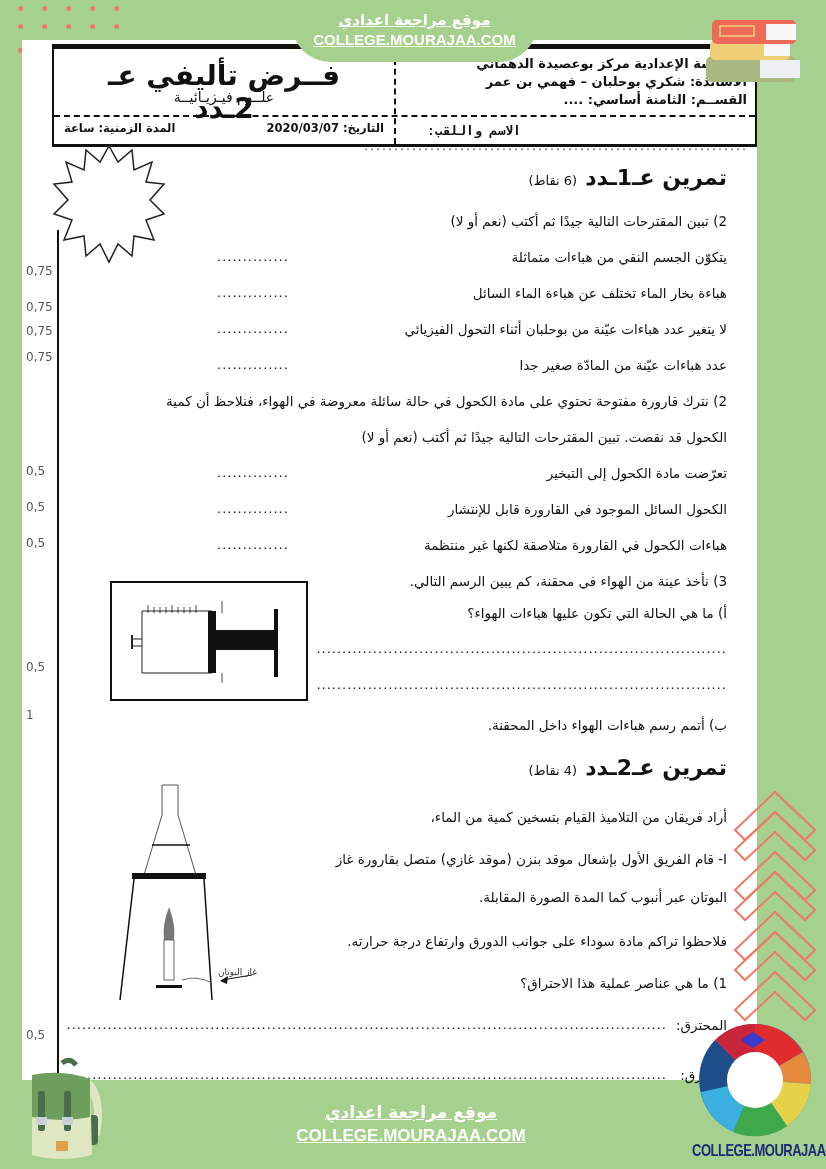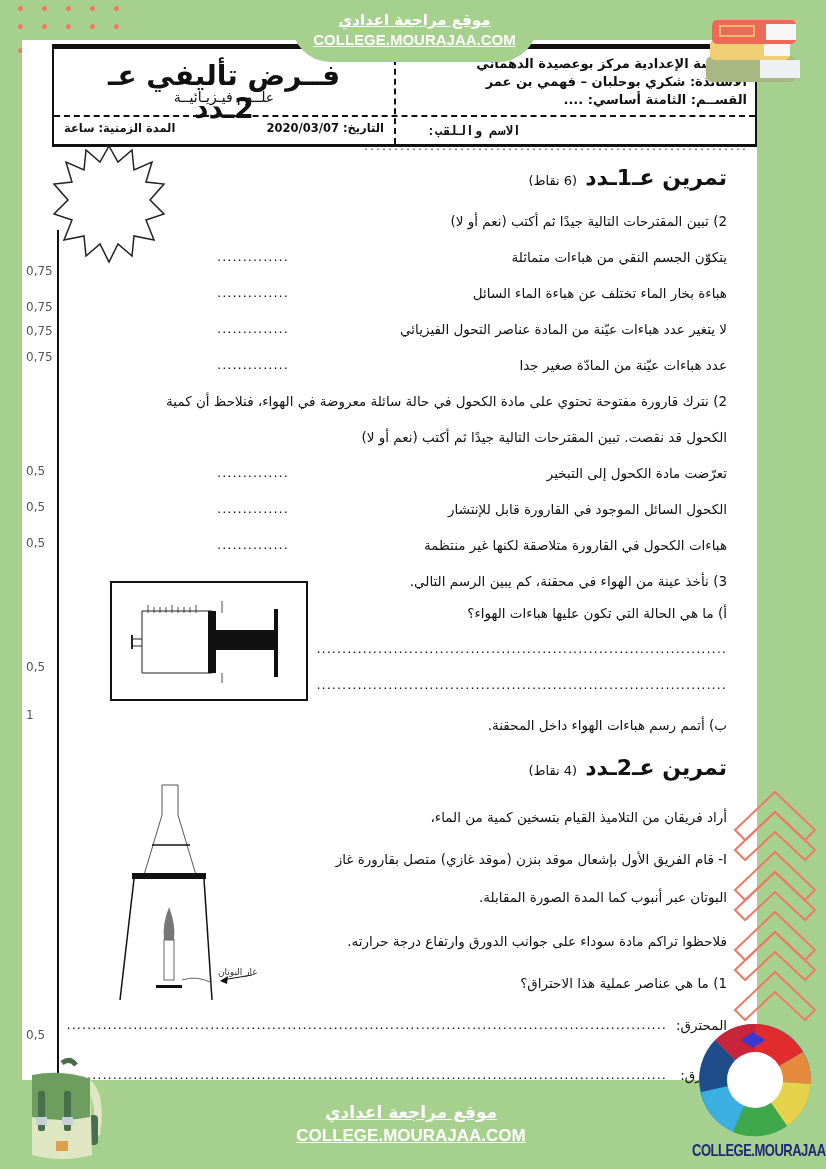--- a/index.html
+++ b/index.html
@@ -149,21 +149,21 @@
   <div class="content" style="top:125px;height:600px;">
     <div class="q-line ex-title" style="top:0">
       <span>تمرين عـ1ـدد</span><span class="pts">(6 نقاط)</span>
     </div>
     <div class="q-line" style="top:48px">2) تبين المقترحات التالية جيدًا ثم أكتب (نعم أو لا)</div>
 
     <div class="q-line" style="top:84px">يتكوّن الجسم النقي من هباءات متماثلة</div>
     <div class="ans-dots" style="left:150px;top:84px">..............</div>
     <div class="q-line" style="top:120px">هباءة بخار الماء تختلف عن هباءة الماء السائل</div>
     <div class="ans-dots" style="left:150px;top:120px">..............</div>
-    <div class="q-line" style="top:156px">لا يتغير عدد هباءات عيّنة من المادة عناصر التحول الفيزيائي</div>
+    <div class="q-line" style="top:156px">لا يتغير عدد هباءات عيّنة من بوحلبان أثناء التحول الفيزيائي</div>
     <div class="ans-dots" style="left:150px;top:156px">..............</div>
     <div class="q-line" style="top:192px">عدد هباءات عيّنة من المادّة صغير جدا</div>
     <div class="ans-dots" style="left:150px;top:192px">..............</div>
 
     <div class="q-line" style="top:228px">2) نترك قارورة مفتوحة تحتوي على مادة الكحول في حالة سائلة معروضة في الهواء، فنلاحظ أن كمية</div>
     <div class="q-line" style="top:264px">الكحول قد نقصت. تبين المقترحات التالية جيدًا ثم أكتب (نعم أو لا)</div>
 
     <div class="q-line" style="top:300px">تعرّضت مادة الكحول إلى التبخير</div>
     <div class="ans-dots" style="left:150px;top:300px">..............</div>
     <div class="q-line" style="top:336px">الكحول السائل الموجود في القارورة قابل للإنتشار</div>

